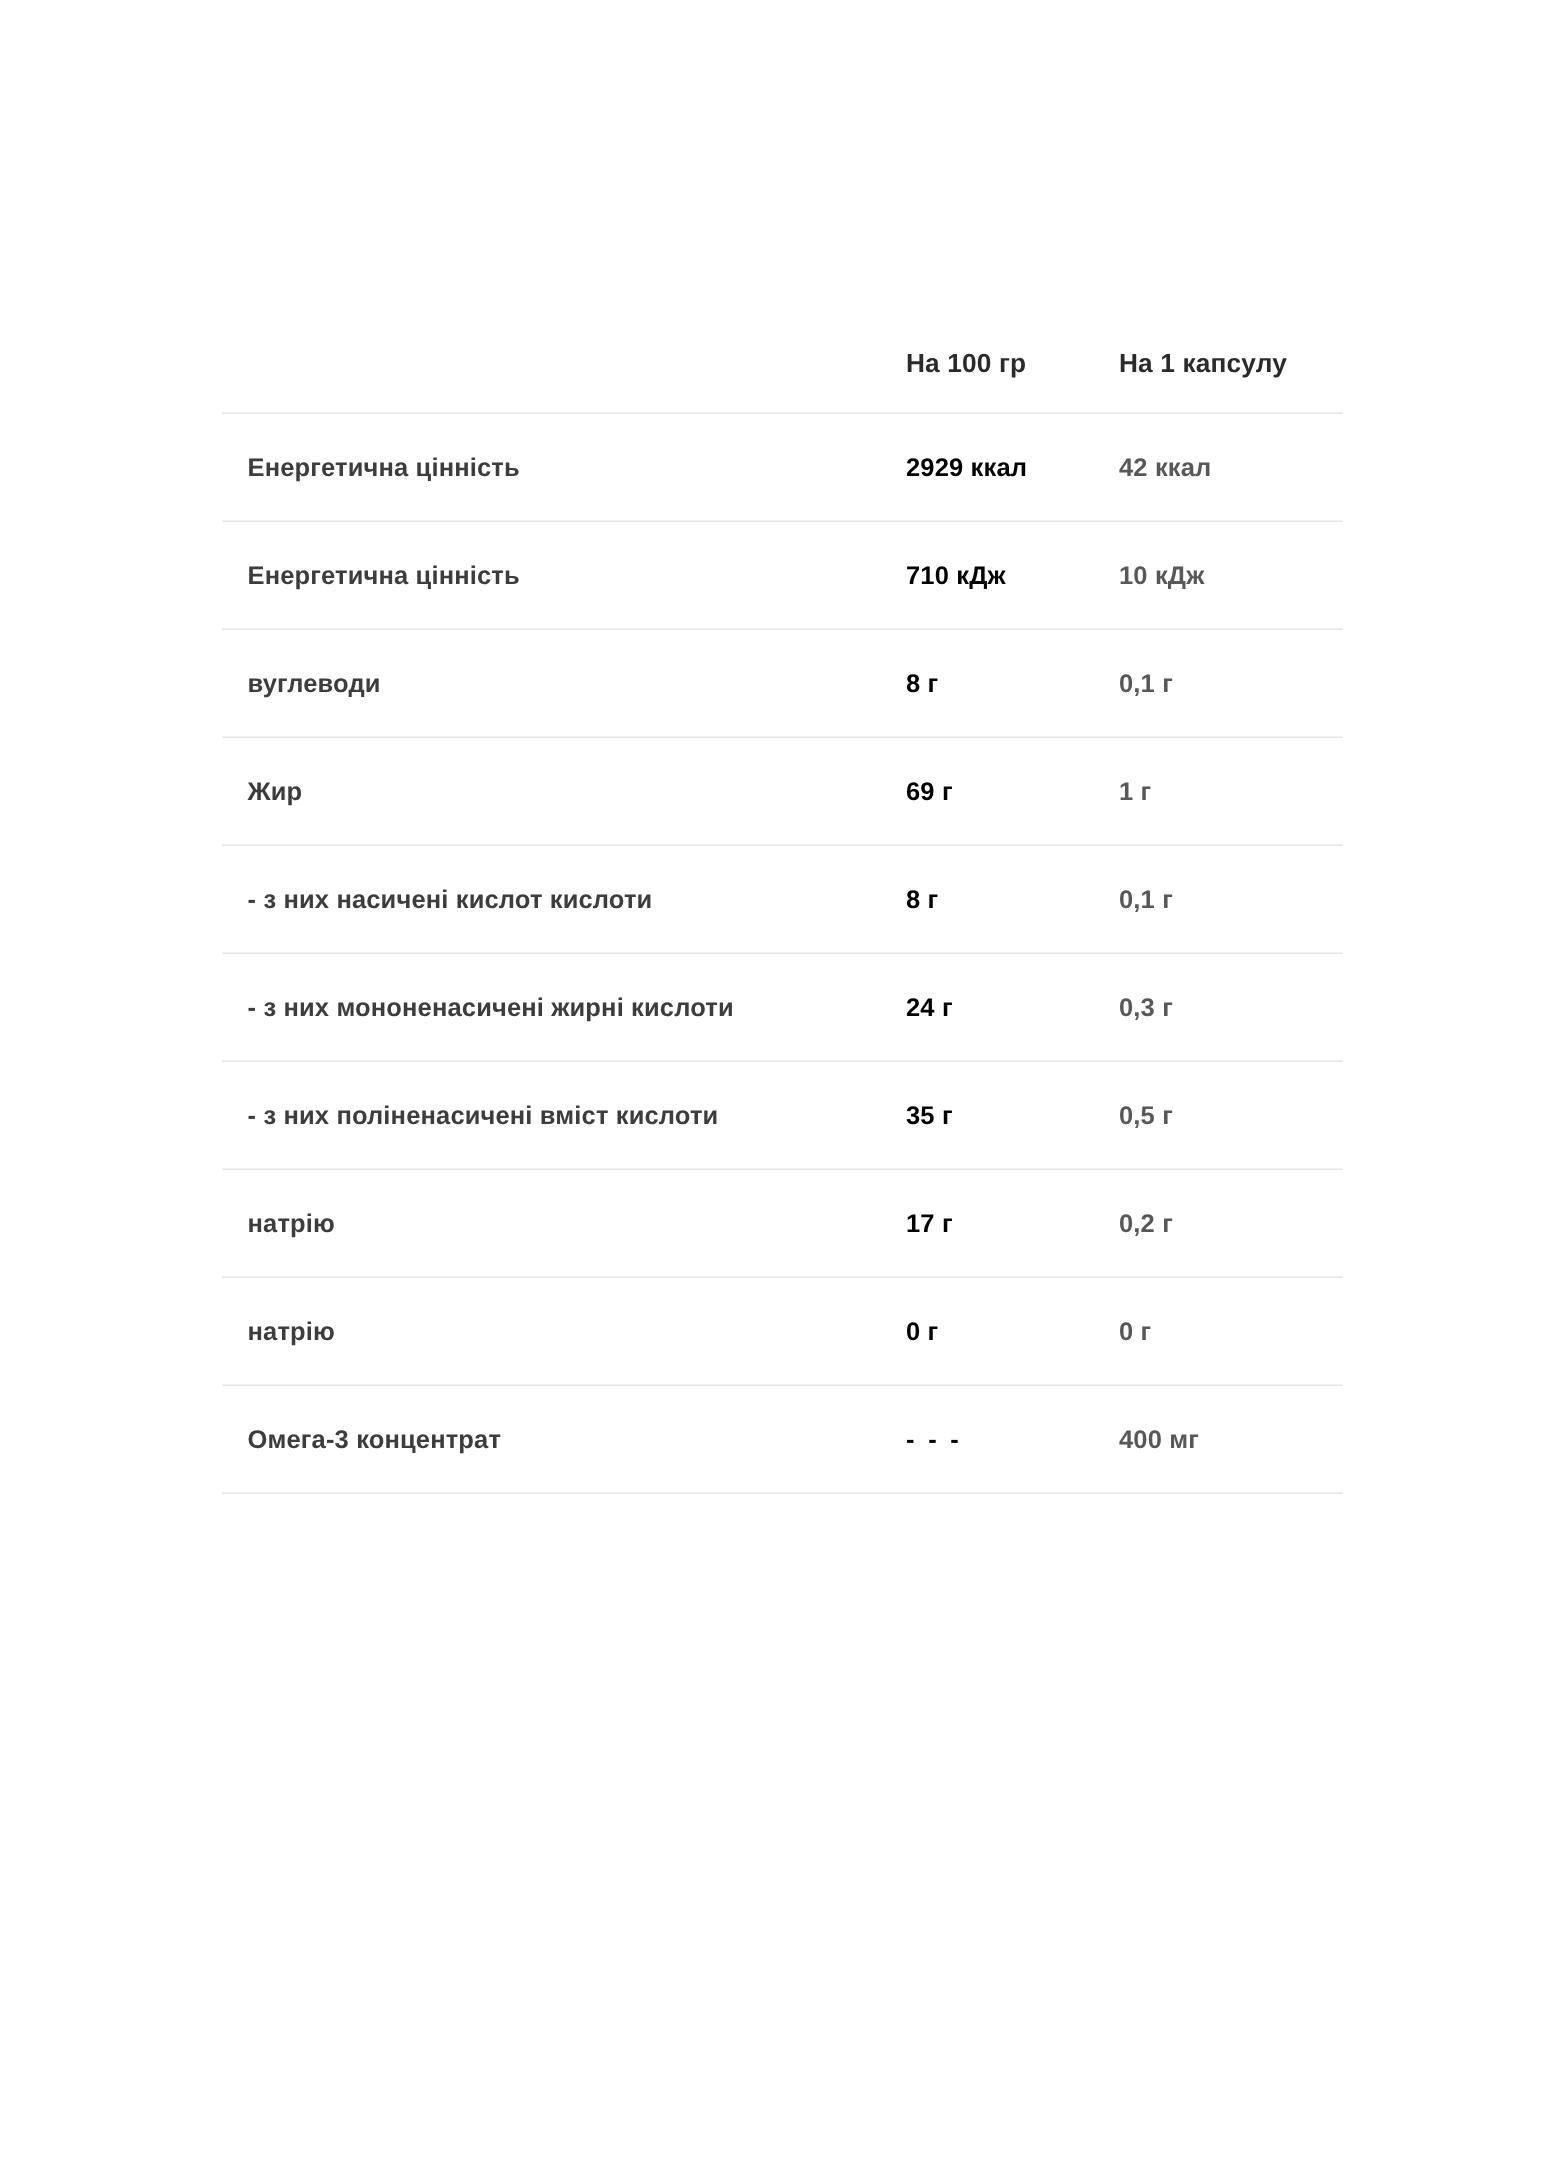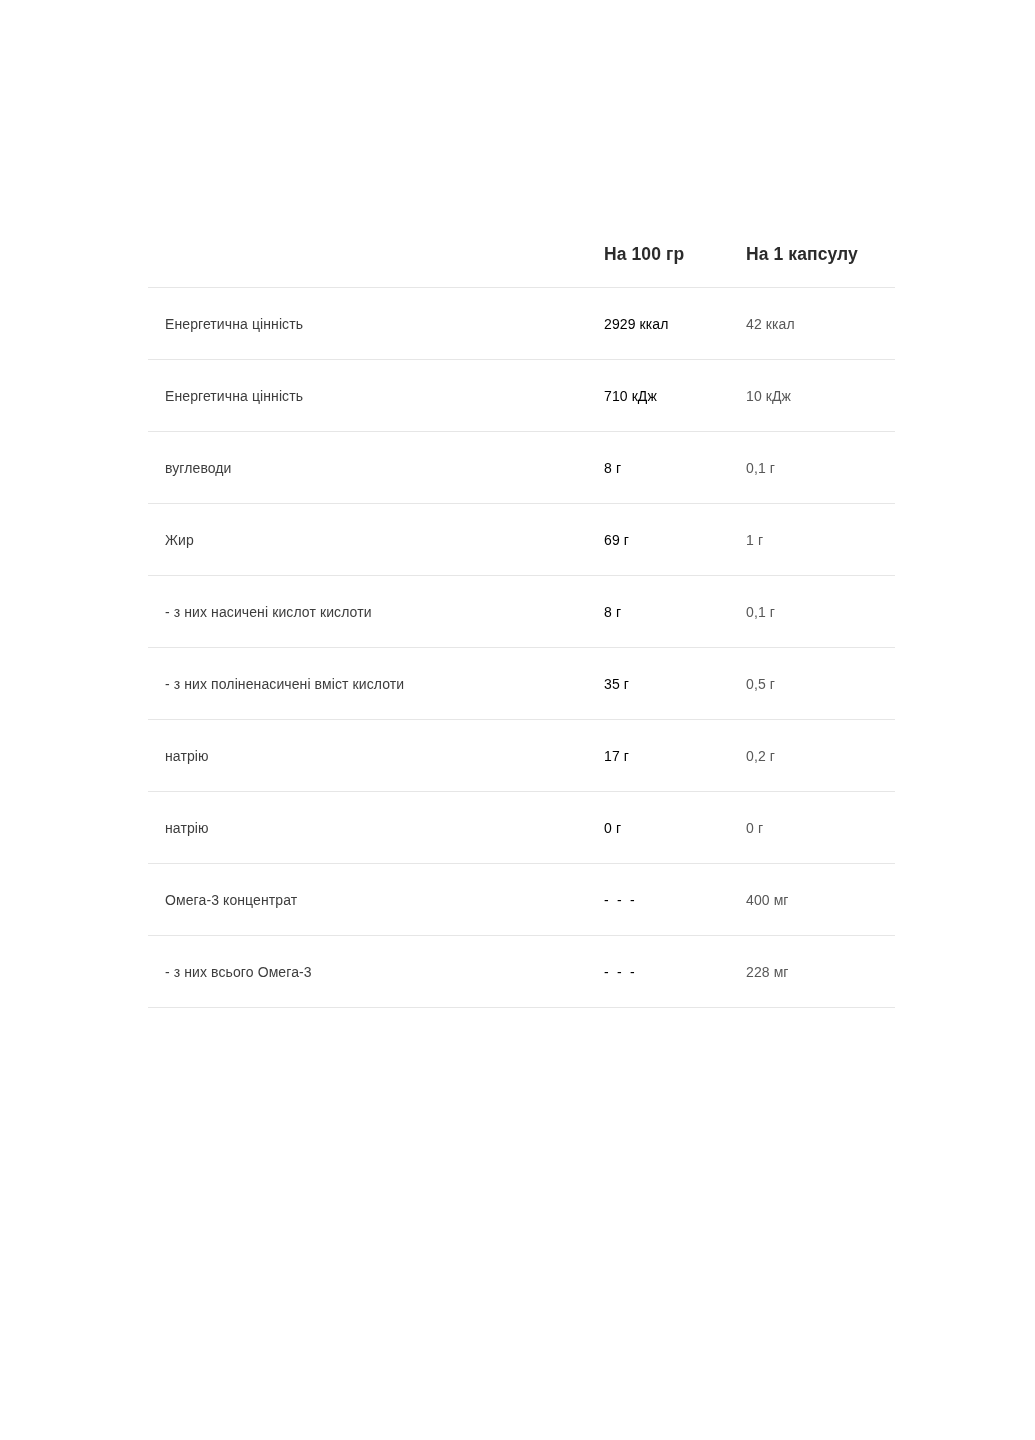--- a/index.html
+++ b/index.html
@@ -19,21 +19,21 @@
   .page {
     position: relative;
     width: 1035px;
     height: 1440px;
     box-sizing: border-box;
   }
 
   .nutrition-table-wrap {
     position: absolute;
     left: 148px;
-    top: 244px;
+    top: 232px;
     width: 747px;
   }
 
   table.nutrition-table {
     width: 747px;
     border-collapse: collapse;
     table-layout: fixed;
   }
 
   table.nutrition-table col.col-label   { width: 452px; }
@@ -69,22 +69,22 @@
   }
 
   tbody tr:last-child {
     border-bottom: 1px solid #e6e6e6;
   }
 
   tbody td {
     height: 71px;
     padding: 0;
     vertical-align: middle;
-    font-size: 14px;
-    font-weight: normal;
+    font-size: 17px;
+    font-weight: bold;
     color: #4a4a4a;
     letter-spacing: 0.1px;
     white-space: nowrap;
     border: none;
   }
 
   tbody td.cell-label {
     padding-left: 17px;
     color: #3d3d3d;
   }
@@ -143,40 +143,40 @@
           <td class="cell-label">Жир</td>
           <td class="cell-v1">69 г</td>
           <td class="cell-v2">1 г</td>
         </tr>
         <tr>
           <td class="cell-label">- з них насичені кислот кислоти</td>
           <td class="cell-v1">8 г</td>
           <td class="cell-v2">0,1 г</td>
         </tr>
         <tr>
+          <td class="cell-label">- з них мононенасичені жирні кислоти</td>
+          <td class="cell-v1">24 г</td>
+          <td class="cell-v2">0,3 г</td>
+        </tr>
+        <tr>
           <td class="cell-label">- з них поліненасичені вміст кислоти</td>
           <td class="cell-v1">35 г</td>
           <td class="cell-v2">0,5 г</td>
         </tr>
         <tr>
           <td class="cell-label">натрію</td>
           <td class="cell-v1">17 г</td>
           <td class="cell-v2">0,2 г</td>
         </tr>
         <tr>
           <td class="cell-label">натрію</td>
           <td class="cell-v1">0 г</td>
           <td class="cell-v2">0 г</td>
         </tr>
         <tr>
           <td class="cell-label">Омега-3 концентрат</td>
           <td class="cell-v1 dash-placeholder">- - -</td>
           <td class="cell-v2">400 мг</td>
         </tr>
-        <tr>
-          <td class="cell-label">- з них всього Омега-3</td>
-          <td class="cell-v1 dash-placeholder">- - -</td>
-          <td class="cell-v2">228 мг</td>
-        </tr>
       </tbody>
     </table>
   </div>
 </div>
 
 </body></html>

